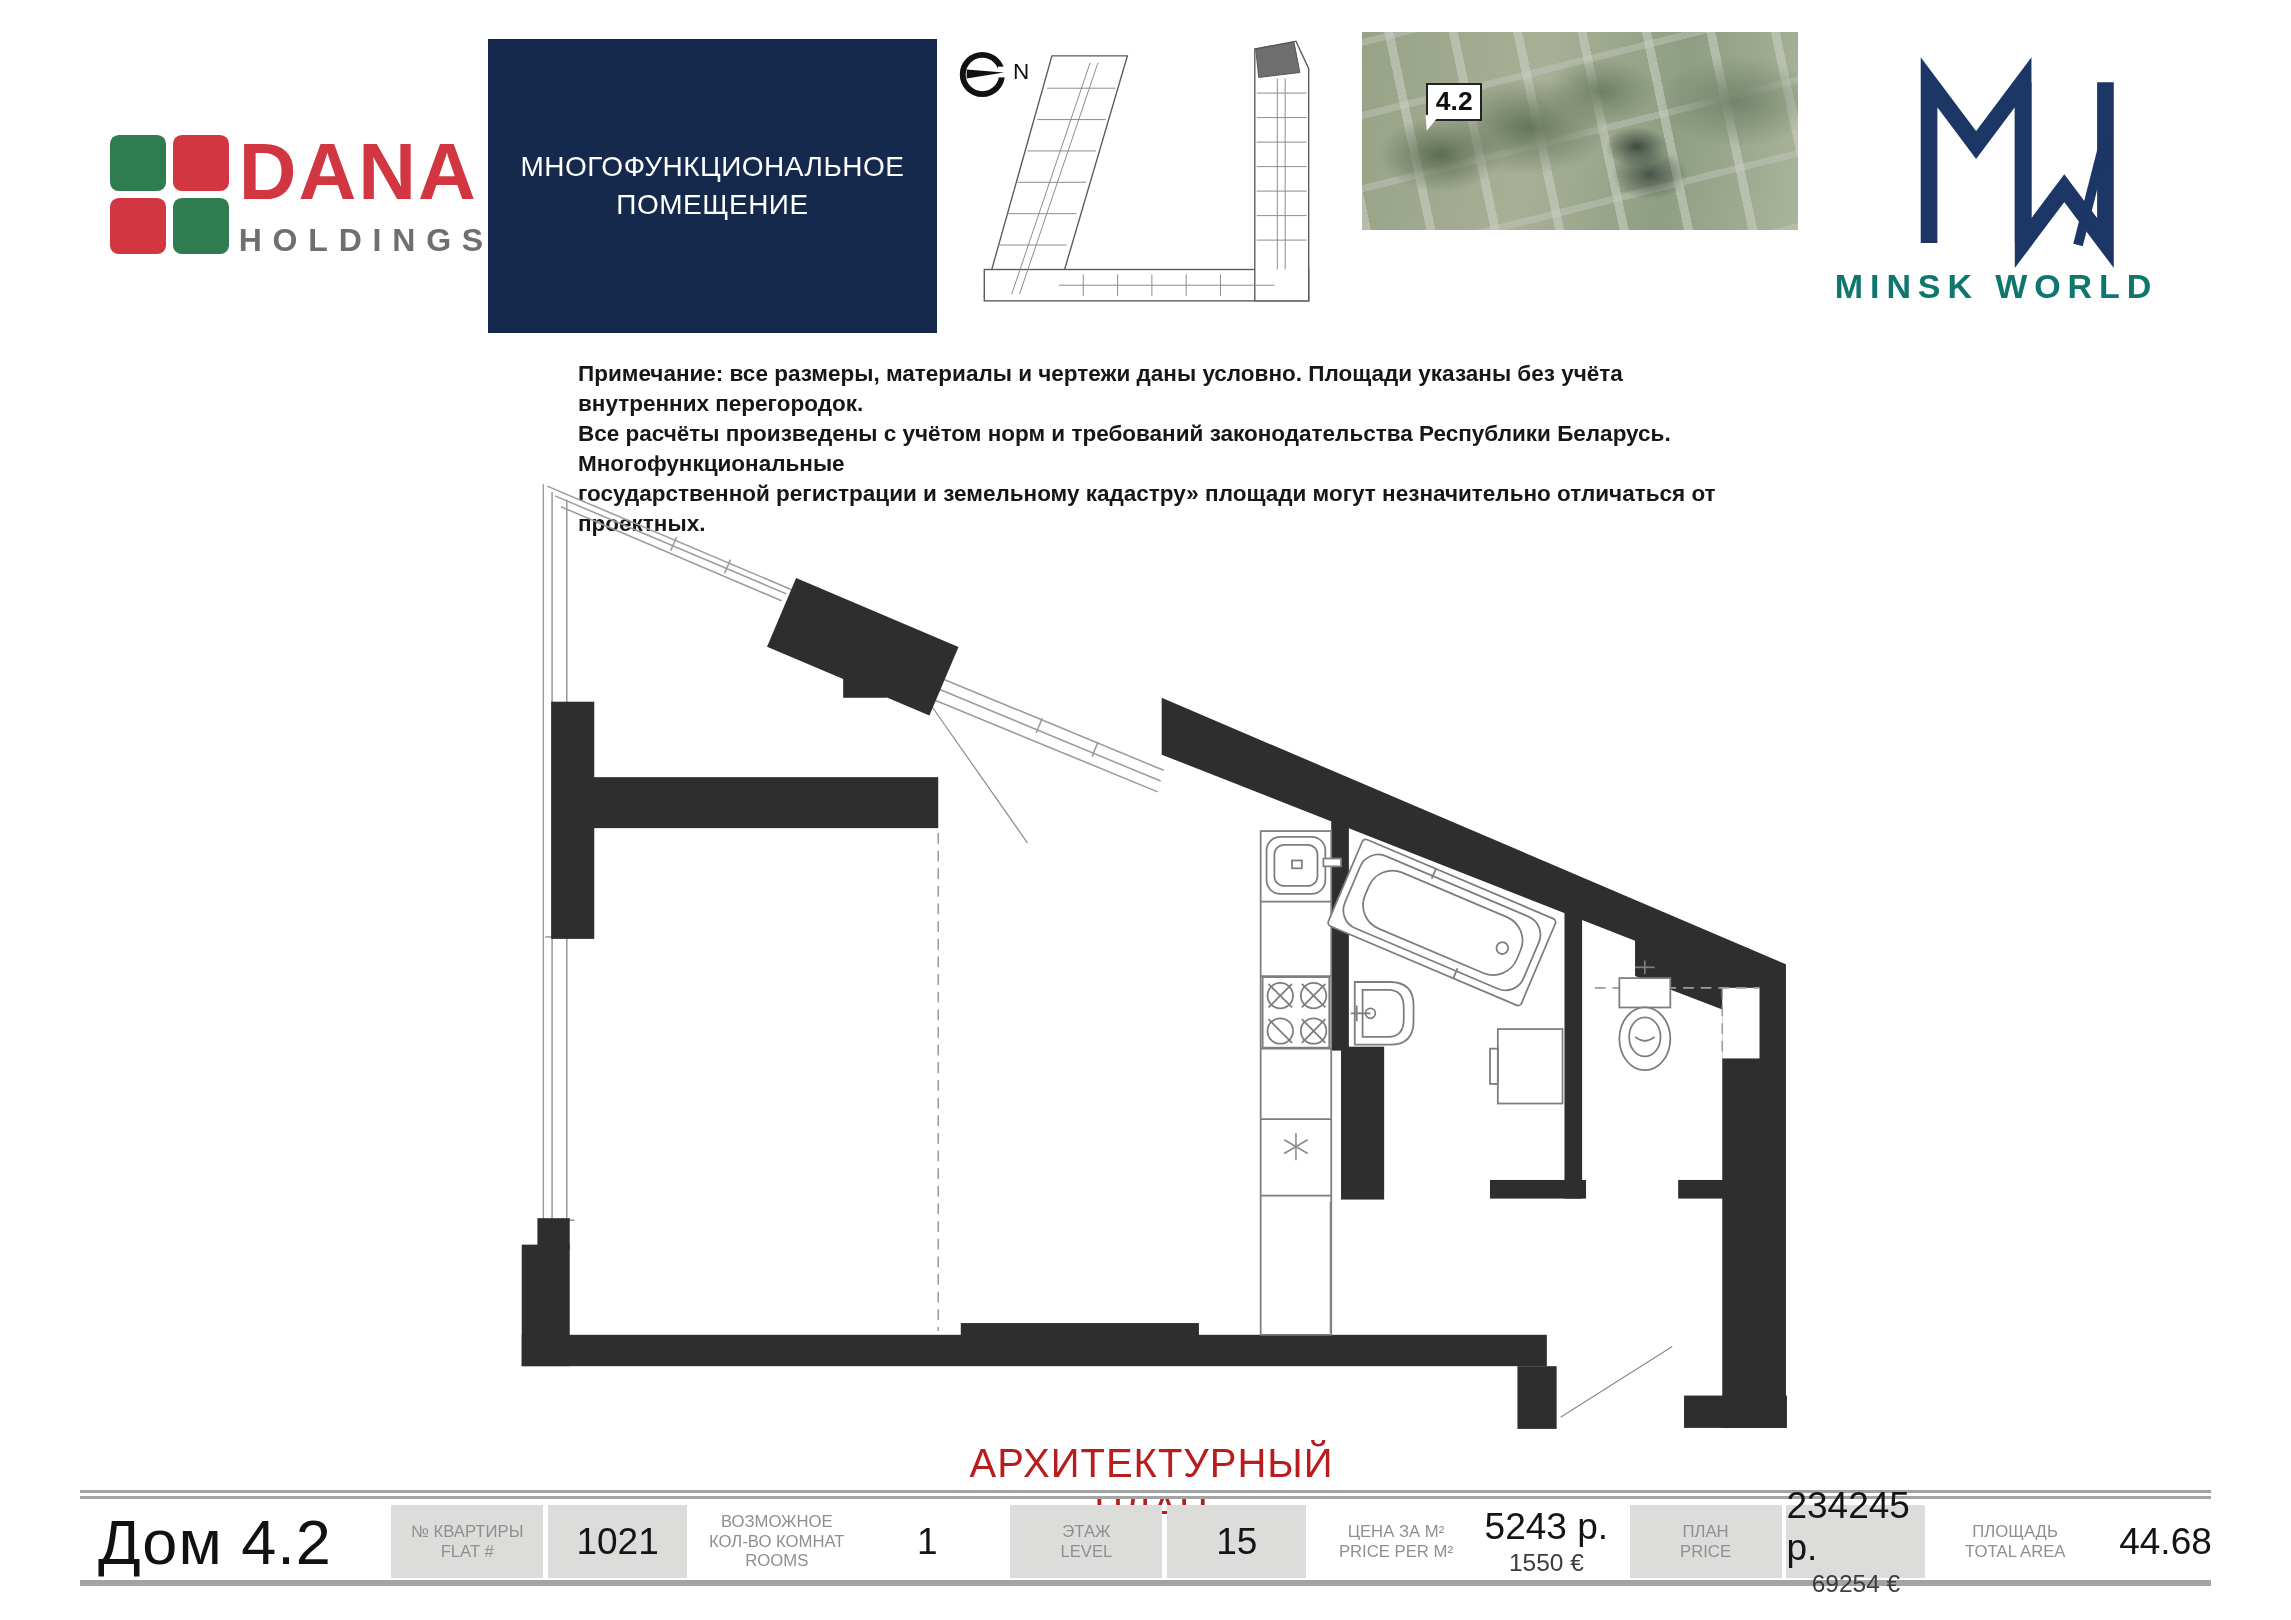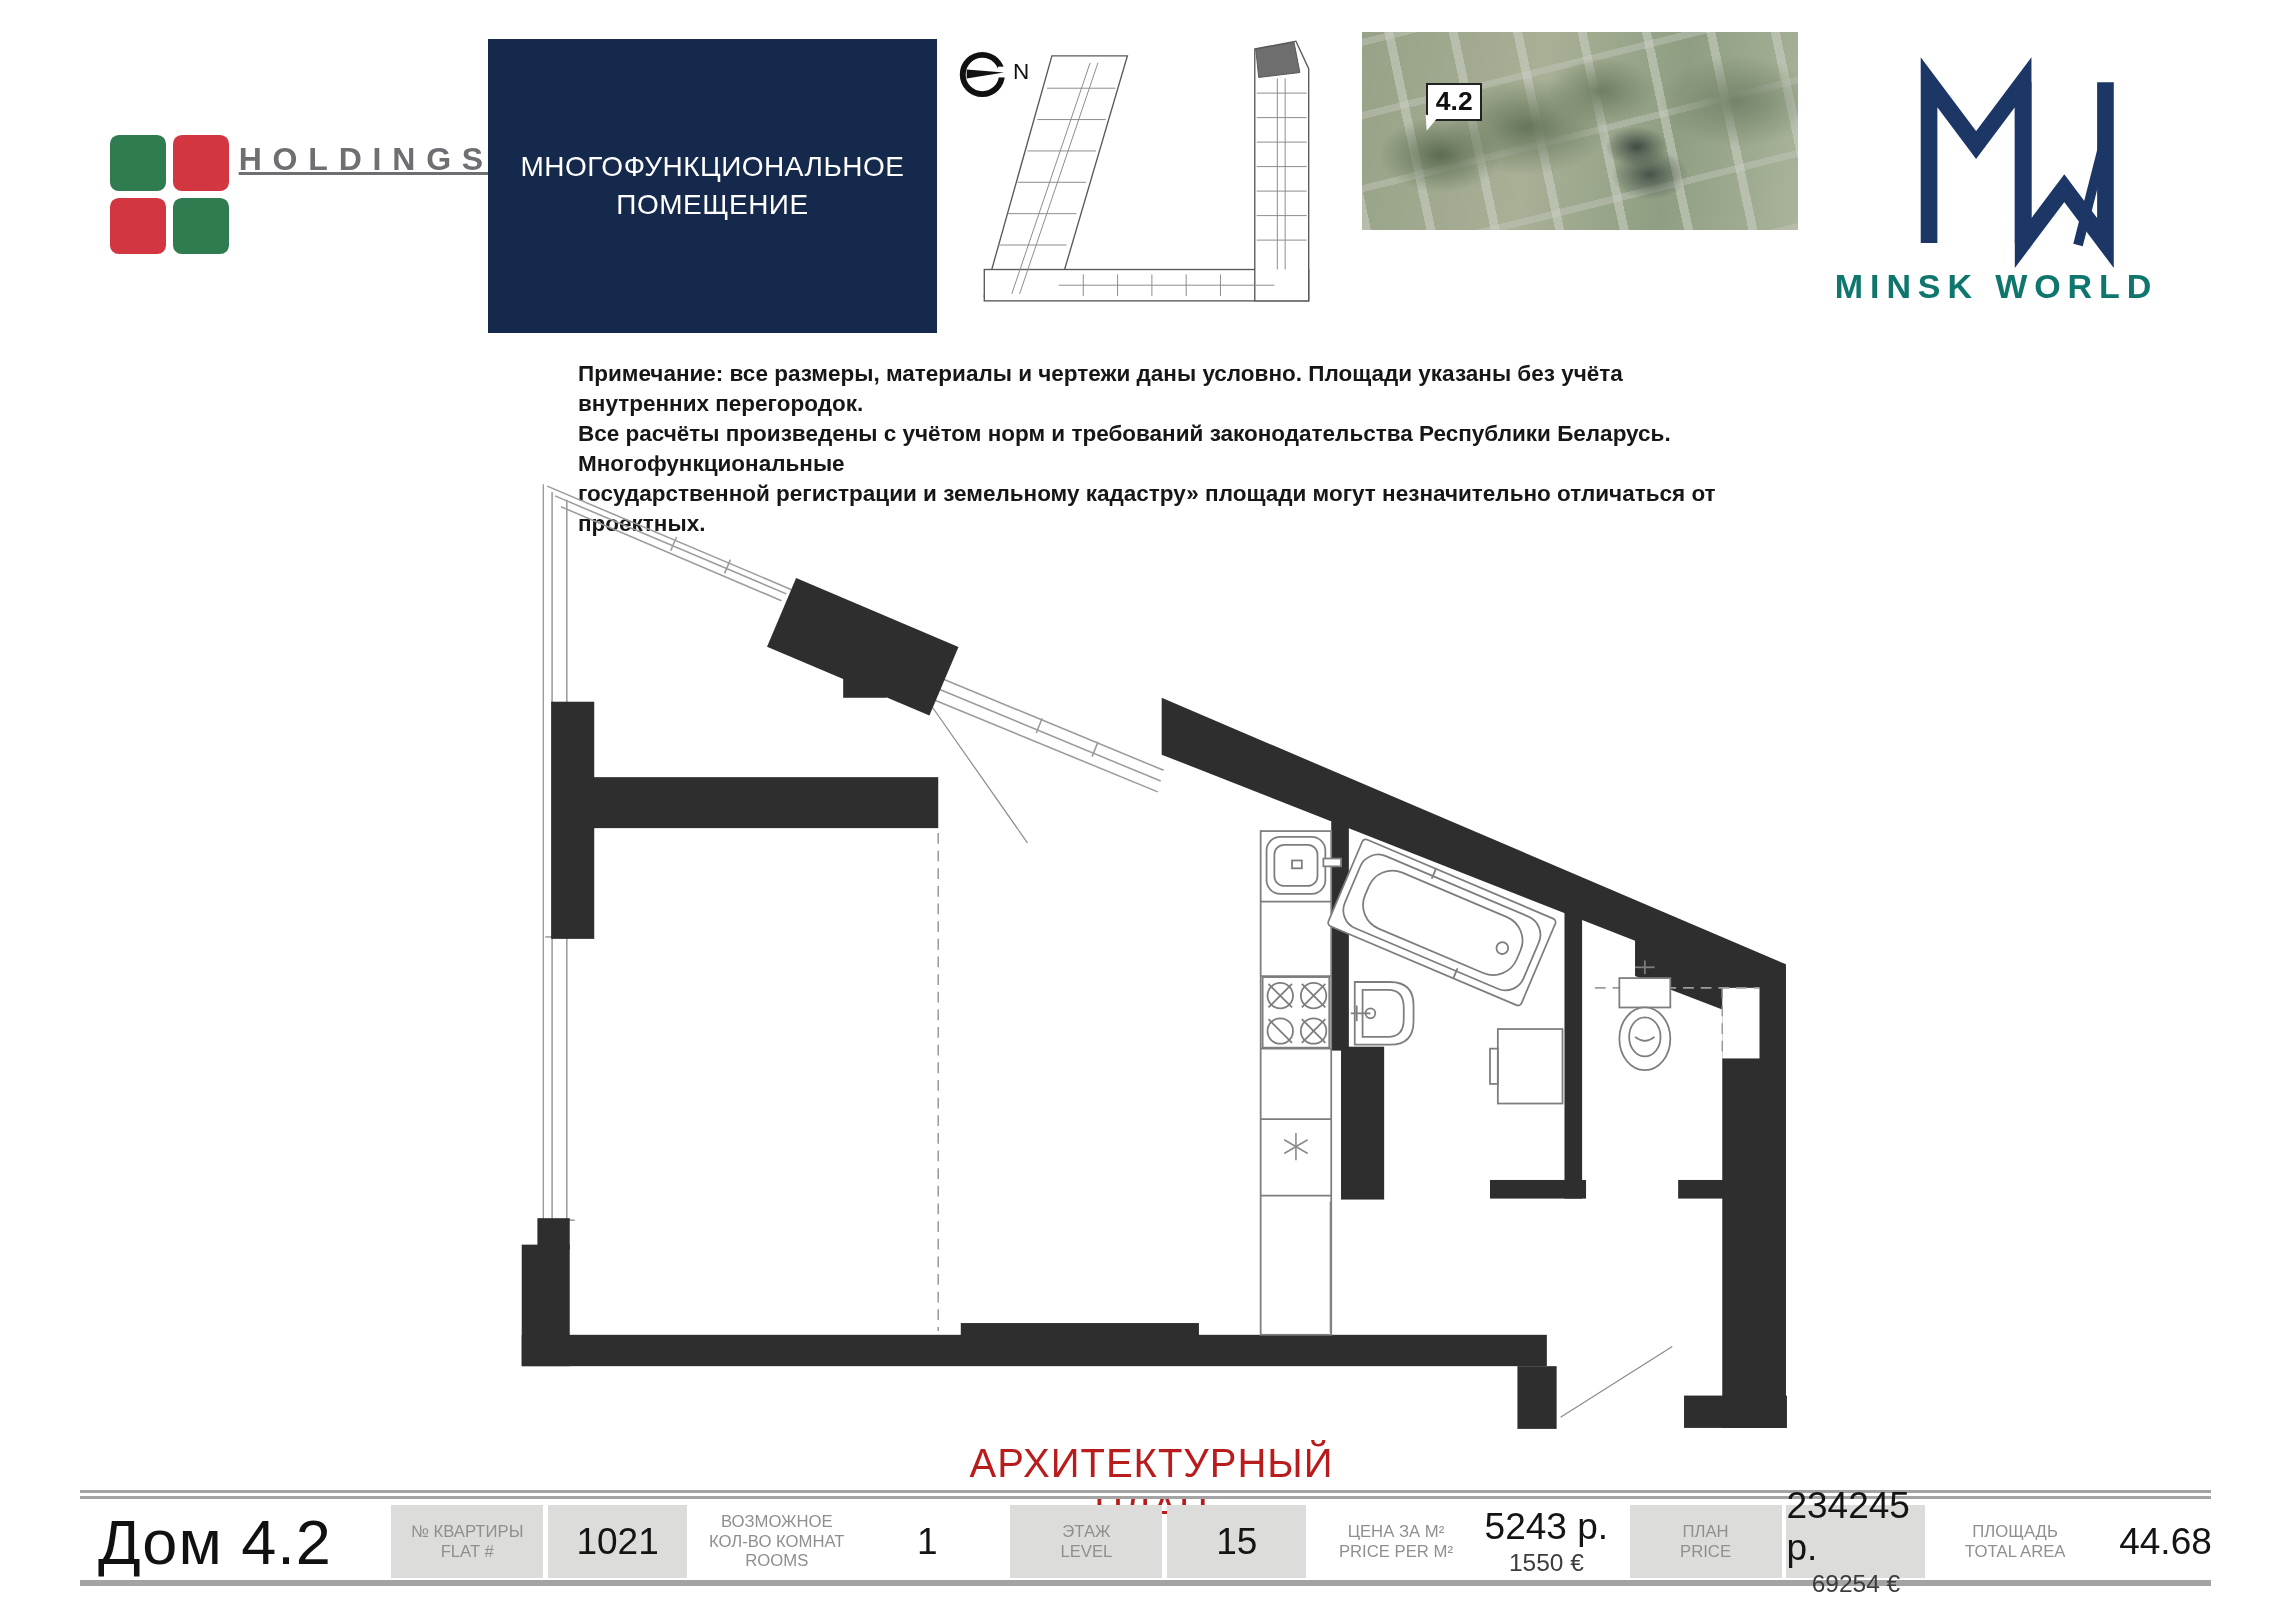--- a/index.html
+++ b/index.html
@@ -5,21 +5,21 @@
   html,body{margin:0;padding:0;background:#ffffff;}
   body{width:2292px;height:1620px;position:relative;font-family:"Liberation Sans",sans-serif;overflow:hidden;}
   .abs{position:absolute;}
 
   
   .dana{left:110px;top:135px;width:372px;height:127px;display:flex;align-items:flex-start;}
   .dana-squares{width:120px;height:120px;display:grid;grid-template-columns:56px 56px;grid-template-rows:56px 56px;gap:6.9px;}
   .dsq{border-radius:8.8px;}
   .dana-text{margin-left:9.8px;display:flex;flex-direction:column;}
   .dana-word{font-size:80px;font-weight:bold;letter-spacing:2px;line-height:73px;}
-  .dana-sub{font-size:32px;font-weight:bold;letter-spacing:10.8px;margin-top:6px;text-decoration:underline;}
+  .dana-sub{font-size:32px;font-weight:bold;letter-spacing:10.8px;margin-top:14px;}
 
   .bluebox{left:488px;top:39px;width:449px;height:294px;display:flex;flex-direction:column;justify-content:center;text-align:center;color:#fff;font-size:28px;line-height:38px;letter-spacing:0.5px;}
 
   .compassN{font-size:22.5px;color:#111;}
 
   .photo{left:1362px;top:32px;width:436px;height:198px;
     background-color:#9aa58c;
     background-image:
       radial-gradient(88px 54px at 18% 62%, #5d6d51 0%, rgba(93,109,81,0) 70%),
       radial-gradient(118px 69px at 38% 48%, #66765a 0%, rgba(102,118,90,0) 70%),
@@ -69,20 +69,21 @@
 <body>
 
 <div class="abs dana">
   <div class="dana-squares">
     <div class="dsq" style="background:#2e7c50"></div>
     <div class="dsq" style="background:#d23640"></div>
     <div class="dsq" style="background:#d23640"></div>
     <div class="dsq" style="background:#2e7c50"></div>
   </div>
   <div class="dana-text">
+    <div class="dana-word" style="color:#d23640">DANA</div>
     <div class="dana-sub" style="color:#6e6f72">HOLDINGS</div>
   </div>
 </div>
 
 <div class="abs bluebox" style="background:#15294d">
   <div>МНОГОФУНКЦИОНАЛЬНОЕ</div>
   <div>ПОМЕЩЕНИЕ</div>
 </div>
 
 <svg width="2292" height="1620" viewBox="0 0 2338 1653">

